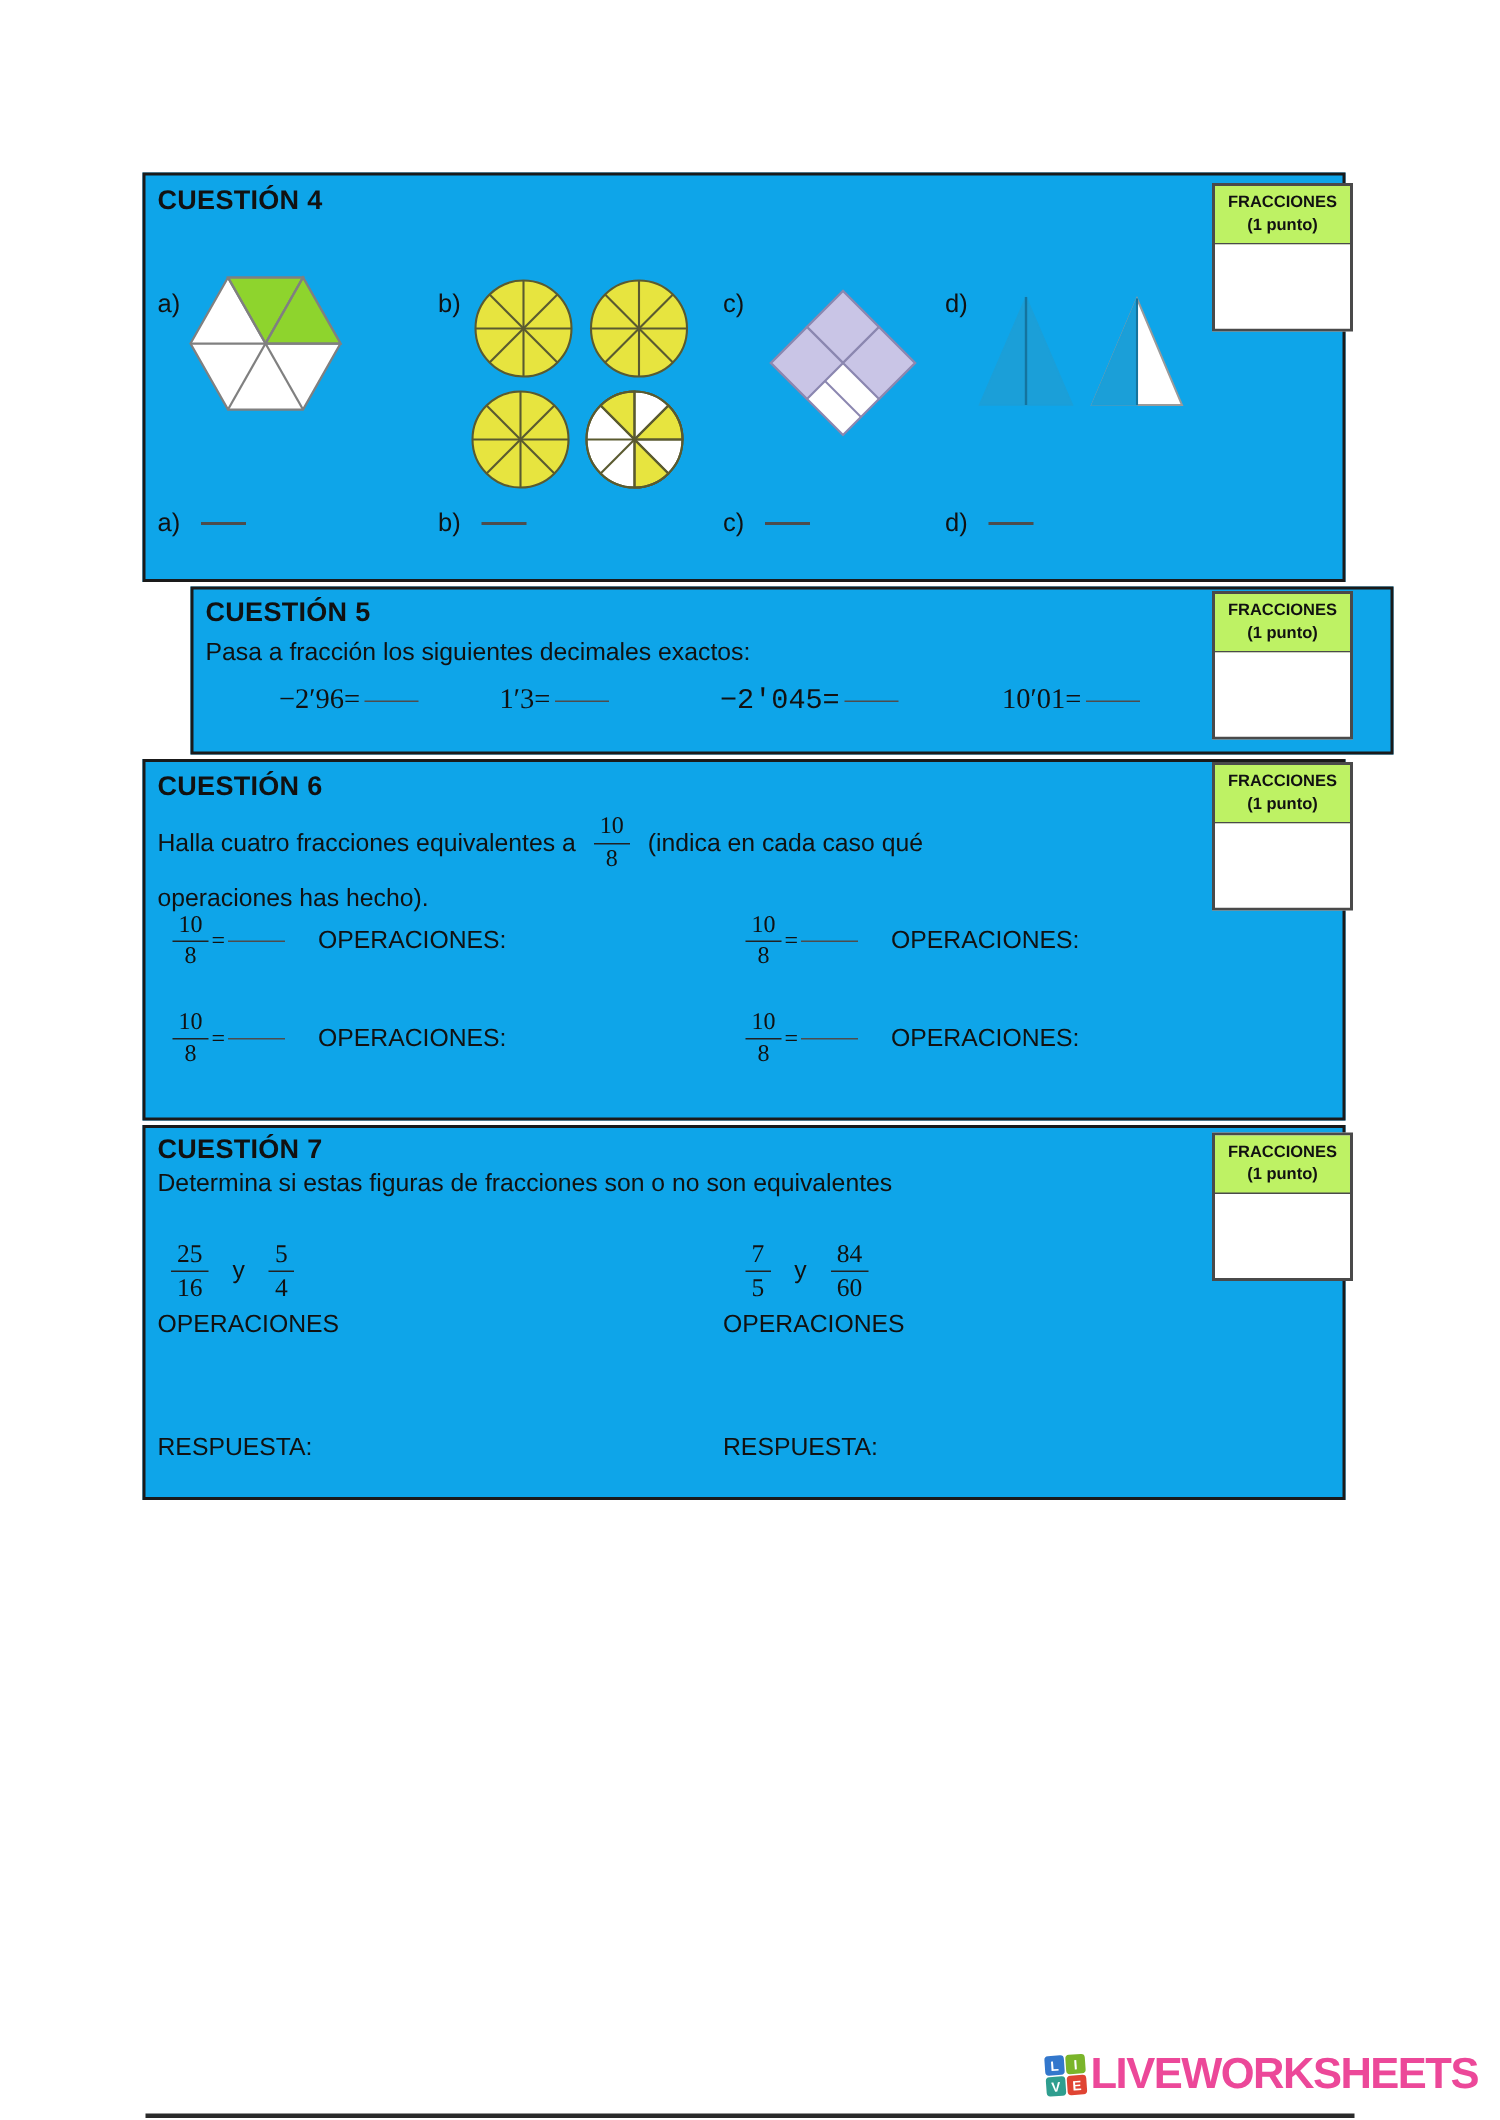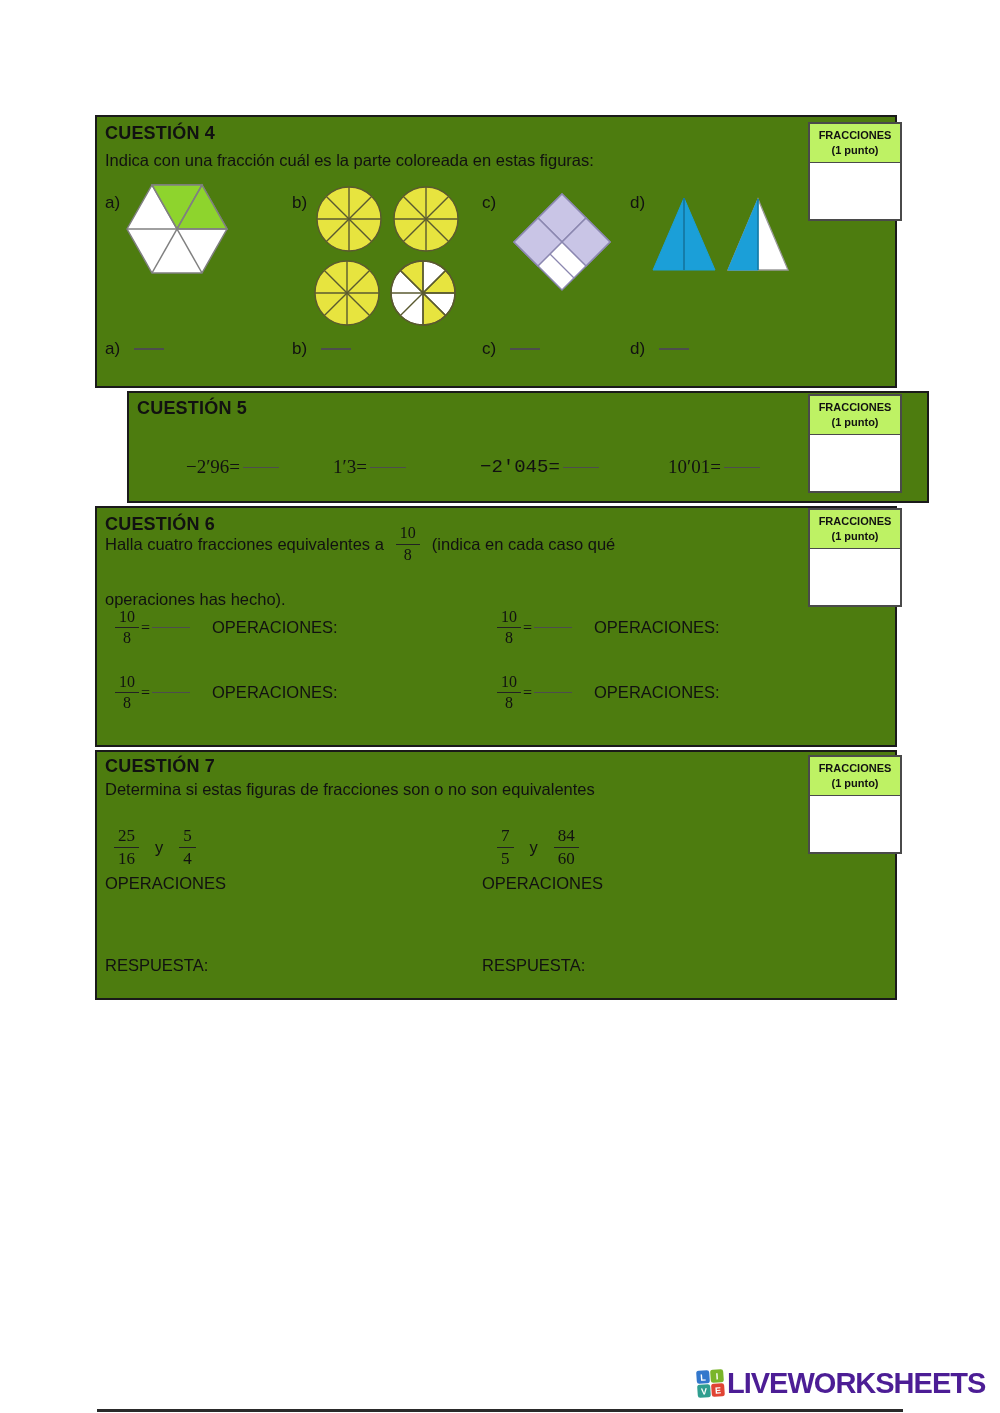--- a/index.html
+++ b/index.html
@@ -1,18 +1,18 @@
 <!DOCTYPE html>
 <html><head>
 <meta charset="utf-8">
 <style>
   html,body{margin:0;padding:0;background:#ffffff;}
   #page{position:relative;width:1000px;height:1413px;background:#fff;overflow:hidden;
         font-family:"Liberation Sans",sans-serif;color:#111;}
-  .section{position:absolute;left:95px;width:802px;border:2px solid #1a1a1a;background:#4d7c0f;box-sizing:border-box;}
+  .section{position:absolute;left:95px;width:802px;border:2px solid #1a1a1a;background:#0ea5e9;box-sizing:border-box;}
   .qtitle{position:absolute;left:8px;font-size:18px;font-weight:bold;letter-spacing:.2px;}
   .qtext{position:absolute;left:8px;font-size:16.5px;}
   .figlabel{position:absolute;font-size:17px;}
   .ansrow-item{position:absolute;font-size:17px;display:flex;align-items:center;gap:14px;}
   .blank{display:inline-block;width:30px;height:0;border-top:2px solid #4d4d4d;}
   .mathitem{position:absolute;font-family:"Liberation Serif",serif;font-size:19px;display:flex;align-items:center;gap:3px;}
   .mathitem .blank{width:36px;border-top-width:1.5px;}
   .frac{display:inline-flex;flex-direction:column;align-items:center;font-family:"Liberation Serif",serif;
         font-size:16px;line-height:1.15;vertical-align:middle;}
   .frac .num{display:block;border-bottom:1.4px solid #222;padding:0 4px 1px 4px;}
@@ -28,31 +28,30 @@
   .badge .bhead{background:#bef264;border-bottom:1.5px solid #4a4a4a;text-align:center;
         font-size:11px;font-weight:bold;line-height:1.35;padding:4px 1px;}
   .badge .bbody{height:56px;background:#fff;}
   .plainlabel{position:absolute;font-size:16.5px;}
   #bottom-strip{position:absolute;left:97px;top:1409px;width:806px;height:2.5px;background:#2a2a2a;}
   #footer-logo{position:absolute;left:697px;top:1367px;display:flex;align-items:center;gap:3px;}
   #logo-grid{display:grid;grid-template-columns:13px 13px;grid-template-rows:13px 13px;gap:1px;transform:rotate(-4deg);}
   #logo-grid .cell{border-radius:2.5px;color:#fff;font-size:9px;font-weight:bold;display:flex;
         align-items:center;justify-content:center;font-family:"Liberation Sans",sans-serif;}
   .c-l{background:#3377cc;} .c-i{background:#7ab52a;} .c-v{background:#2f9e8f;} .c-e{background:#e04433;}
-  #brand-text{color:#4c1d95;font-size:29px;font-weight:800;letter-spacing:-1px;}
+  #brand-text{color:#ec4899;font-size:29px;font-weight:800;letter-spacing:-1px;}
   svg{position:absolute;}
 </style>
 </head>
 <body>
 
 <div id="page">
 
   <div class="section" style="top:115px;height:273px;">
     <div class="qtitle" style="top:6px;">CUESTIÓN 4</div>
-    <div class="qtext" style="top:34px;">Indica con una fracción cuál es la parte coloreada en estas figuras:</div>
 
     <div class="figlabel" style="left:8px;top:76px;">a)</div>
     <div class="figlabel" style="left:195px;top:76px;">b)</div>
     <div class="figlabel" style="left:385px;top:76px;">c)</div>
     <div class="figlabel" style="left:533px;top:76px;">d)</div>
 
     <svg style="left:28px;top:66px;" width="104" height="92" viewBox="0 0 104 92">
       <polygon points="2,46 27,2 77,2 102,46 77,90 27,90" fill="#ffffff" stroke="#808080" stroke-width="1.5"></polygon>
       <polygon points="52,46 27,2 77,2" stroke="#808080" stroke-width="1.5" fill="#8ed42d"></polygon>
       <polygon points="52,46 77,2 102,46" stroke="#808080" stroke-width="1.5" fill="#8ed42d"></polygon>
@@ -123,41 +122,42 @@
       <span class="blank"></span>
     </div>
     <div class="ansrow-item" style="left:533px;top:222px;">
       <span>d)</span>
       <span class="blank"></span>
     </div>
   </div>
 
   <div class="section" style="top:391px;height:112px;margin-left:32px;">
     <div class="qtitle" style="top:5px;">CUESTIÓN 5</div>
+    <div class="qtext" style="top:33px;">Pasa a fracción los siguientes decimales exactos:</div>
     <div class="mathitem" style="left:57px;top:63px;">
       <span>−2′96=</span>
       <span class="blank"></span>
     </div>
     <div class="mathitem" style="left:204px;top:63px;">
       <span>1′3=</span>
       <span class="blank"></span>
     </div>
     <div class="mathitem" style="left:351px;top:63px;font-family:Liberation Mono, monospace;">
       <span>−2′045=</span>
       <span class="blank"></span>
     </div>
     <div class="mathitem" style="left:539px;top:63px;">
       <span>10′01=</span>
       <span class="blank"></span>
     </div>
   </div>
 
   <div class="section" style="top:506px;height:241px;">
     <div class="qtitle" style="top:6px;">CUESTIÓN 6</div>
-    <div class="inline-line" style="left:8px;top:12px;height:48px;">
+    <div class="inline-line" style="left:8px;top:30px;height:48px;">
       <span>Halla cuatro fracciones equivalentes a</span>
       <span class="frac">
         <span class="num">10</span>
         <span class="den">8</span>
       </span>
       <span>(indica en cada caso qué</span>
     </div>
     <div class="qtext" style="top:82px;">operaciones has hecho).</div>
 
     <div class="equnit" style="left:18px;top:100px;">

